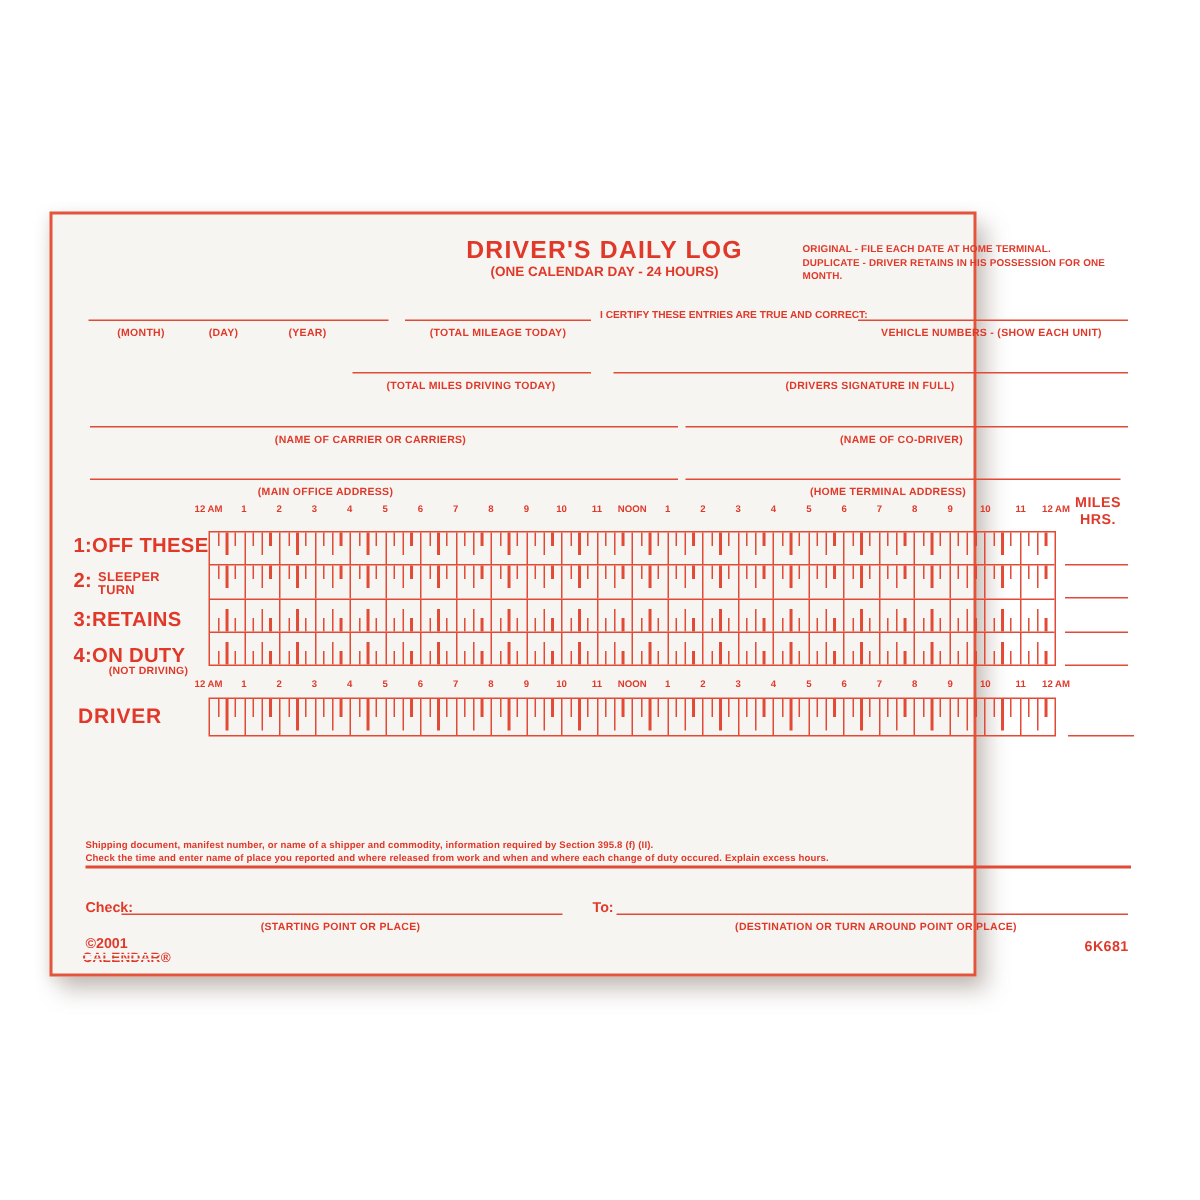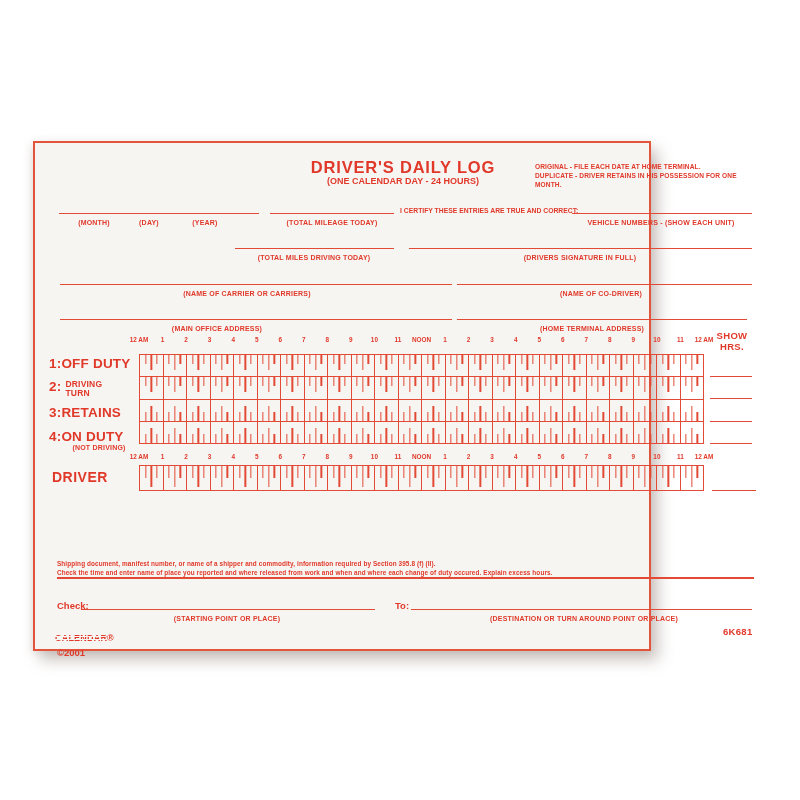--- a/index.html
+++ b/index.html
@@ -54,21 +54,21 @@
   #remarks-grid .tick.h{height:88%;}
   .duty-label{position:absolute;font-size:13.5px;letter-spacing:.2px;white-space:nowrap;display:flex;align-items:flex-start;}
   .duty-label .stack{display:inline-block;font-size:8.5px;line-height:9px;margin-left:4px;margin-top:1px;letter-spacing:.2px;}
   .remarks-label{position:absolute;left:17px;top:326px;font-size:14px;letter-spacing:.5px;}
   .notes{position:absolute;left:22px;top:416px;width:700px;font-size:6.4px;line-height:9.2px;letter-spacing:.1px;white-space:nowrap;}
   .fromto{font-size:9.5px;white-space:nowrap;}
   .brand{position:absolute;left:20px;top:490px;font-size:9px;font-weight:800;letter-spacing:.2px;}
   .brand::before,.brand::after{content:"";position:absolute;left:0;right:8px;height:1px;background:var(--sheet);}
   .brand::before{top:3px;}
   .brand::after{top:5.5px;}
-  .copyright{position:absolute;left:22px;top:504px;font-size:9.5px;}
+  .copyright{position:absolute;left:22px;top:481px;font-size:9.5px;}
   .form-number{position:absolute;left:688px;top:483px;font-size:9.5px;letter-spacing:.3px;}
 </style>
 </head>
 <body>
 
 <div class="sheet">
 
   <div class="title">DRIVER'S DAILY LOG</div>
   <div class="subtitle">(ONE CALENDAR DAY - 24 HOURS)</div>
   <div class="instructions">
@@ -148,21 +148,21 @@
       <span class="hour-label" style="left: 75%;">6</span>
       <span class="hour-label" style="left: 79.1667%;">7</span>
       <span class="hour-label" style="left: 83.3333%;">8</span>
       <span class="hour-label" style="left: 87.5%;">9</span>
       <span class="hour-label" style="left: 91.6667%;">10</span>
       <span class="hour-label" style="left: 95.8333%;">11</span>
       <span class="hour-label" style="left: 100%;">12 AM</span>
     </div>
 
   <div class="total-hrs">
-    <div>SHOW</div>
+    <div>MILES</div>
     <div>HRS.</div>
   </div>
 
   <div id="duty-grid">
       <div class="grid-row down">
         <div class="cell">
           <span class="tick q" style="left: 25%;"></span>
           <span class="tick h" style="left: 50%;"></span>
           <span class="tick q" style="left: 75%;"></span>
         </div>
@@ -650,26 +650,26 @@
       </div>
     </div>
 
   <div class="rule" style="left:675px;top:233px;width:42px;"></div>
   <div class="rule" style="left:675px;top:255px;width:42px;"></div>
   <div class="rule" style="left:675px;top:278px;width:42px;"></div>
   <div class="rule" style="left:675px;top:300px;width:42px;"></div>
 
   <div class="duty-label" style="left:14px;top:213px;">
     <span>1:</span>
-      <span>OFF DUTY</span>
+      <span>OFF THESE</span>
   </div>
   <div class="duty-label" style="left:14px;top:236px;">
     <span>2:</span>
     <span class="stack">
-      <div>DRIVING</div>
+      <div>SLEEPER</div>
       <div>TURN</div>
     </span>
   </div>
   <div class="duty-label" style="left:14px;top:262px;">
     <span>3:</span>
       <span>RETAINS</span>
   </div>
   <div class="duty-label" style="left:14px;top:286px;">
     <span>4:</span>
       <span>ON DUTY</span>

